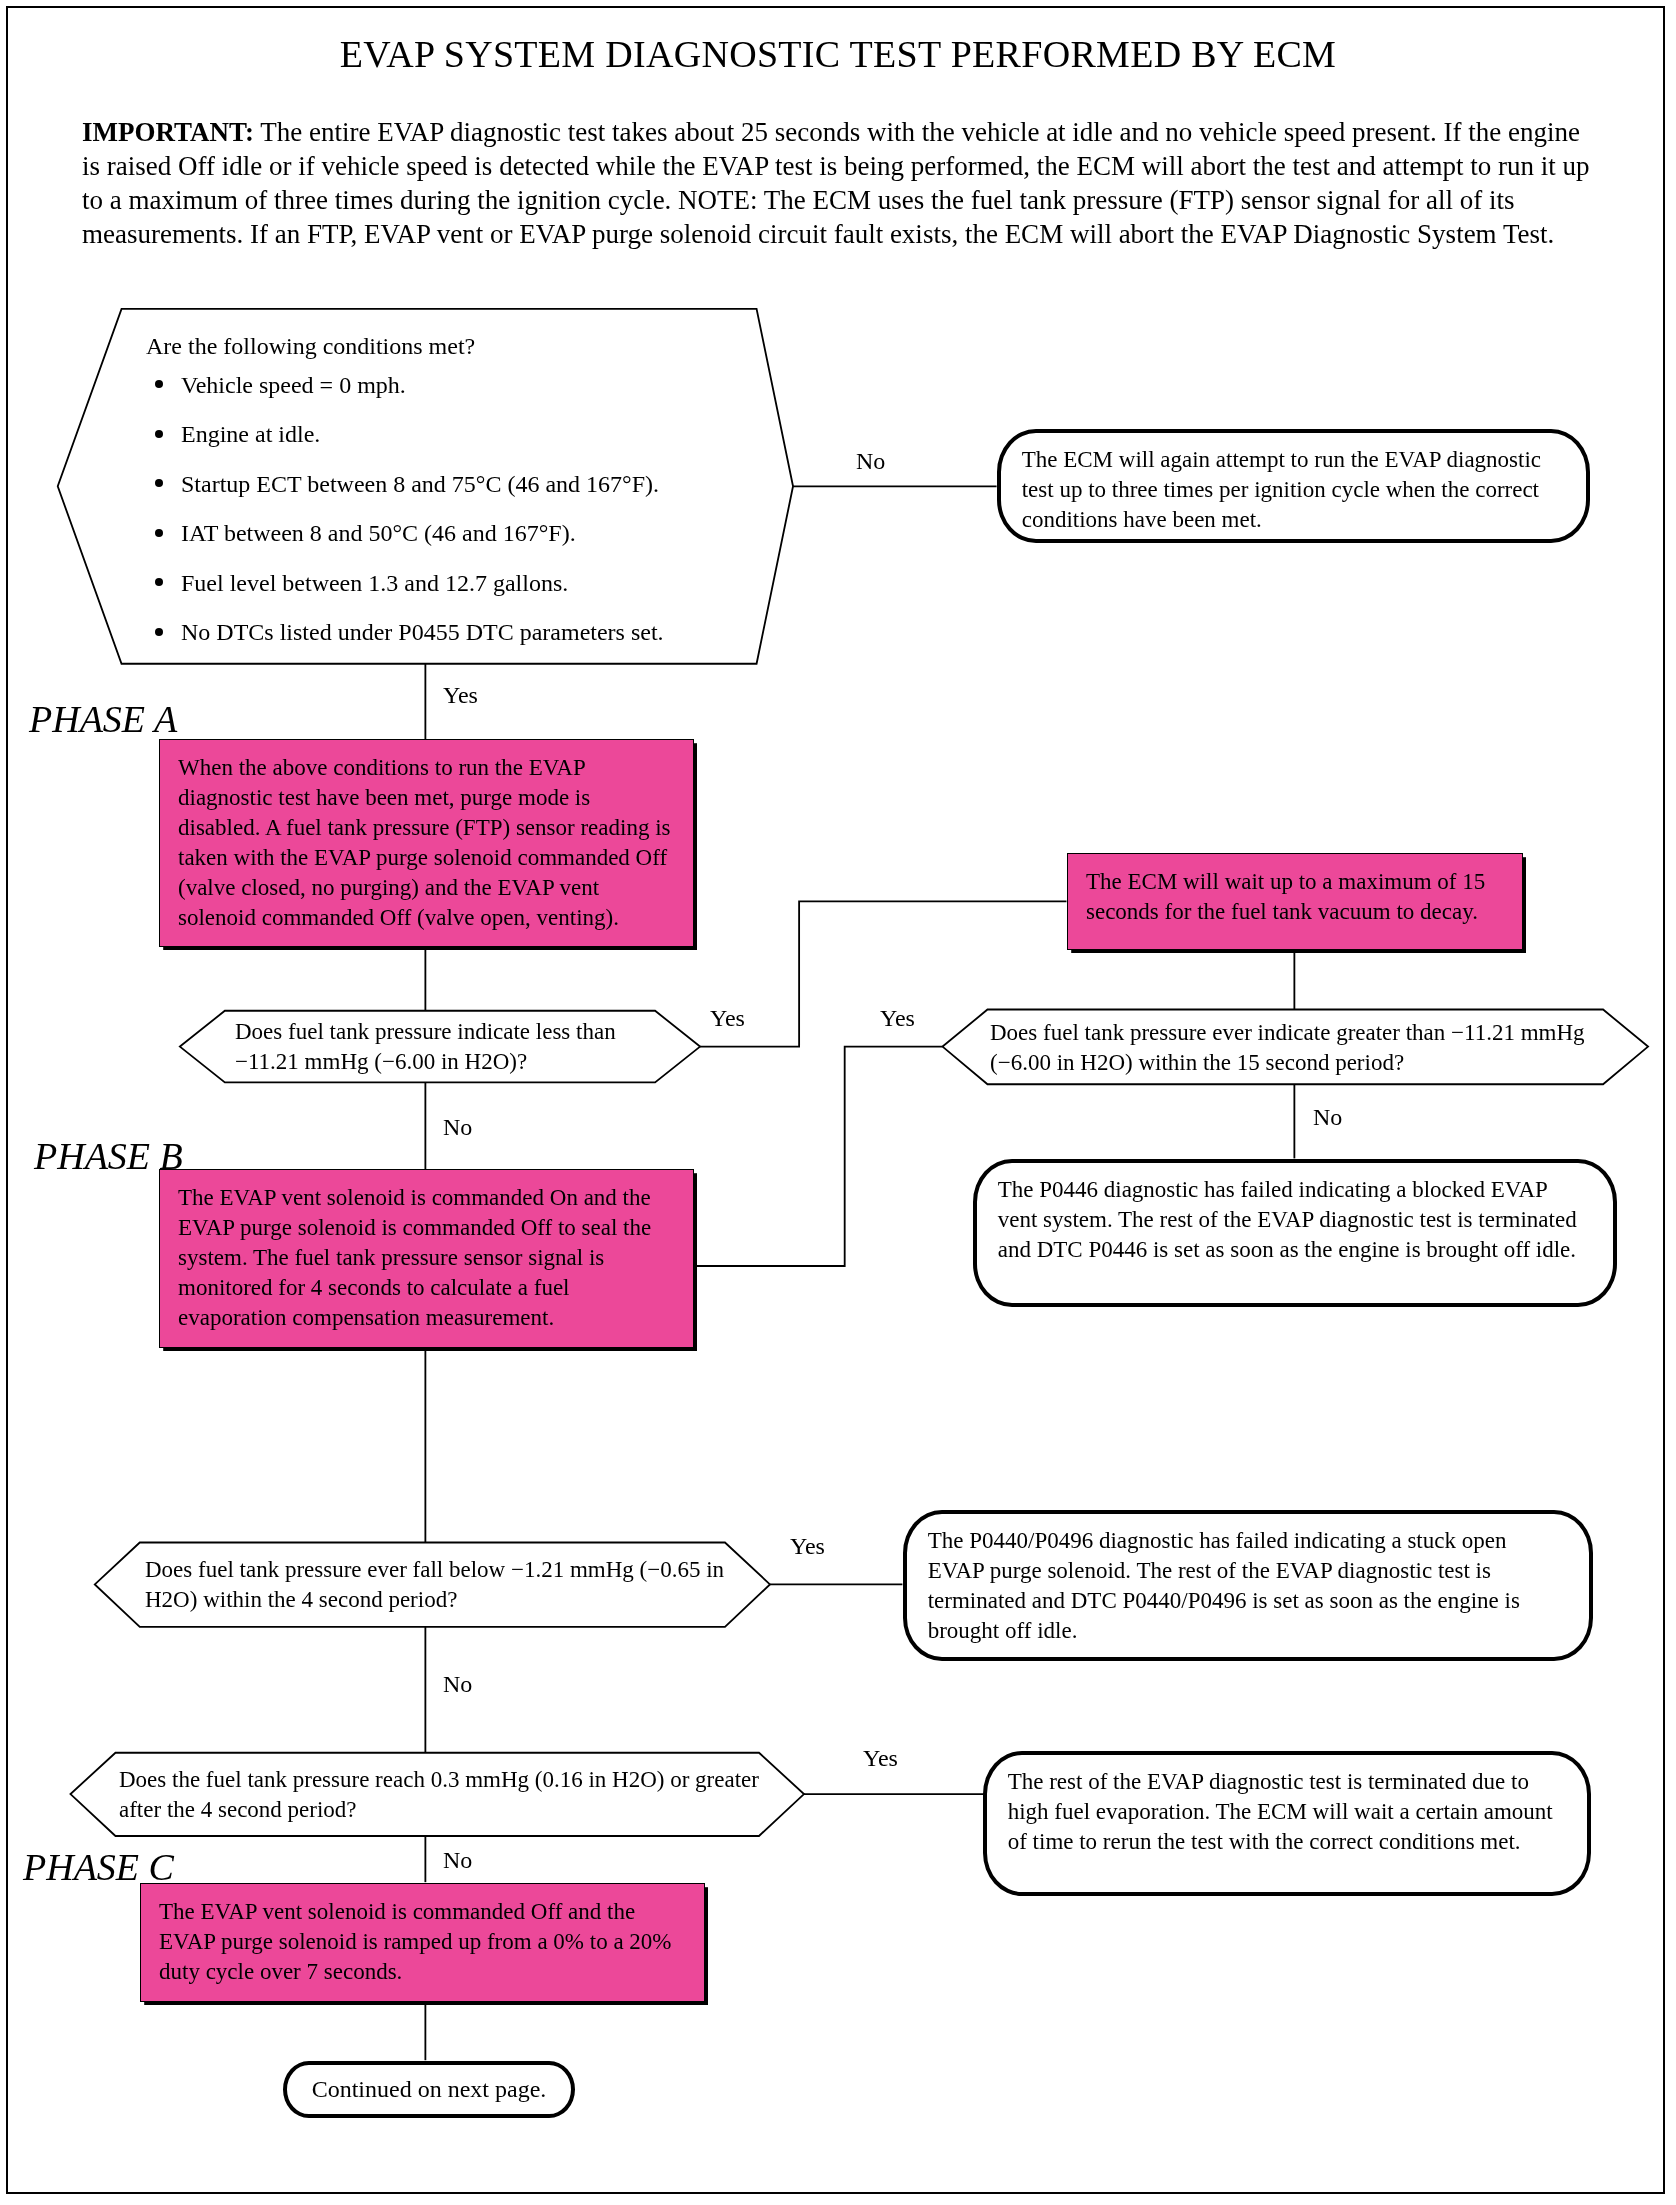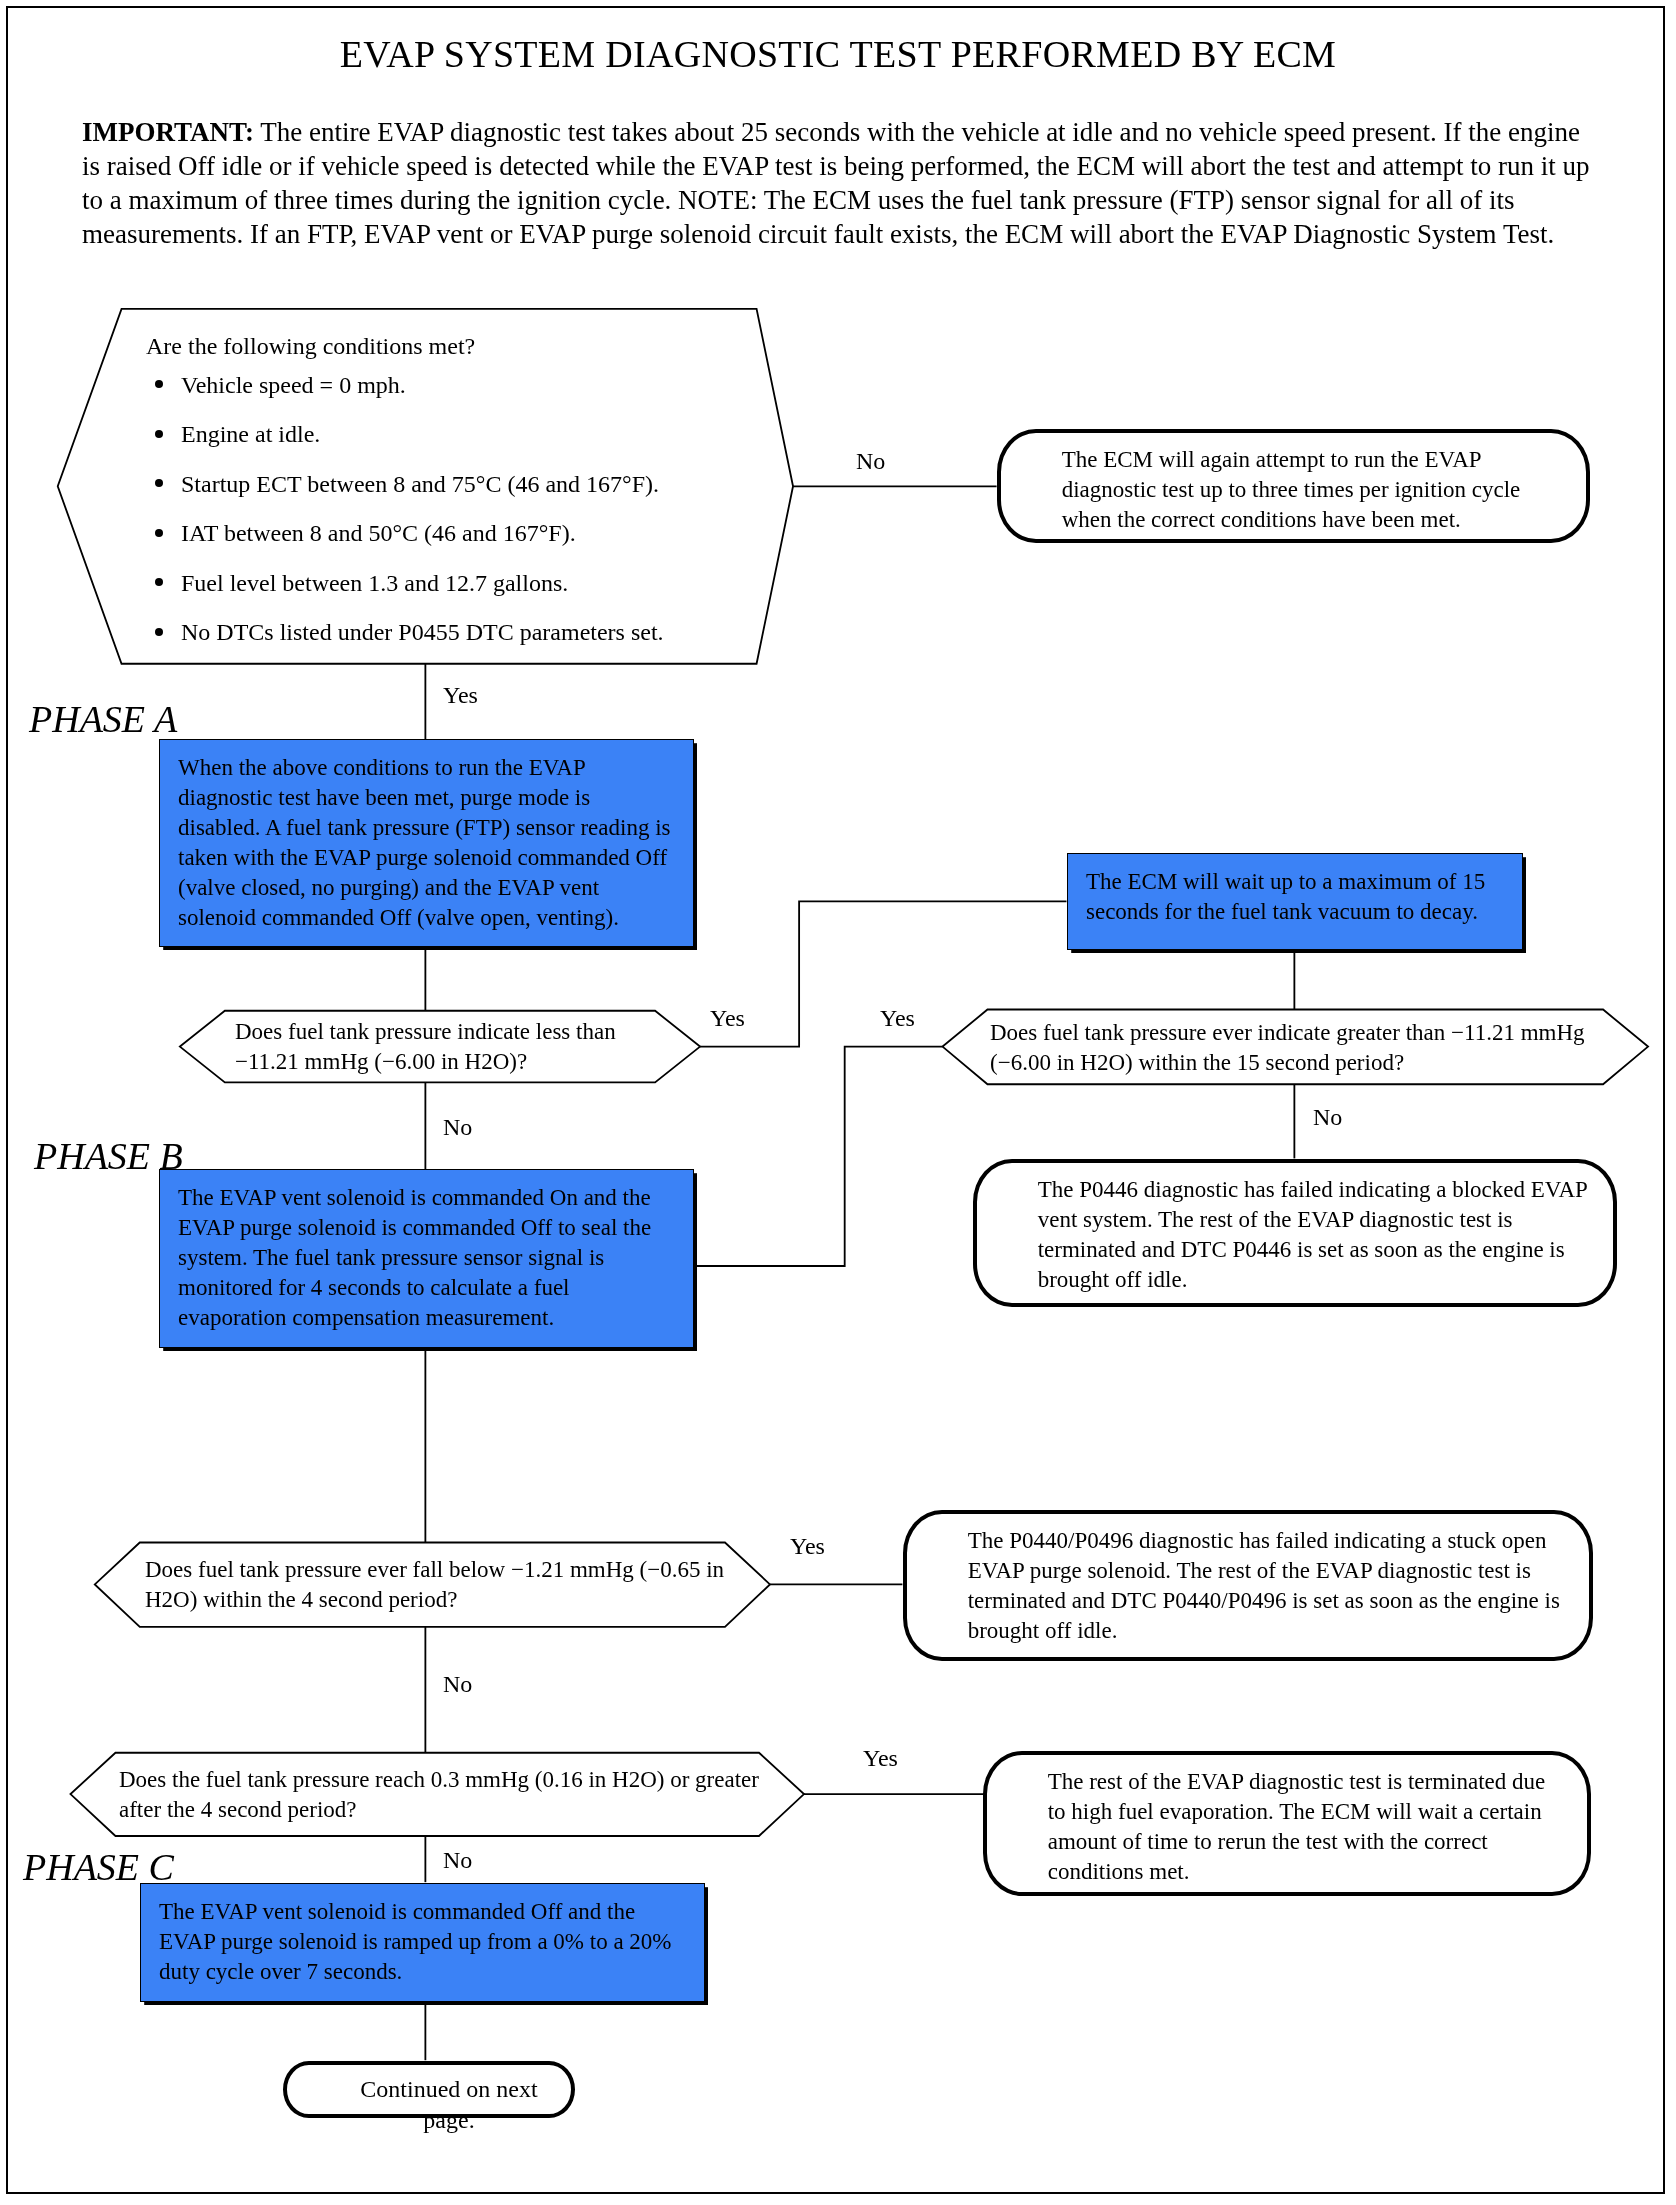--- a/index.html
+++ b/index.html
@@ -29,38 +29,38 @@
     position:absolute;left:82px;top:115px;width:1514px;
     font-size:27px;line-height:1.26;text-align:left;
   }
   .intro b{font-weight:bold;}
 
   
   .node{position:absolute;box-sizing:border-box;}
 
   
   .proc{
-    background:#3b82f6;
+    background:#ec4899;
     border:1.8px solid #000;
     box-shadow:3.6px 3.6px 0 -0.6px #000;
   }
   .proc .txt{
     padding:13.4px 16px 13.4px 18px;
     font-size:23px;line-height:1.30;
   }
 
   
   .term{
     background:#fff;
     border:4.3px solid #000;
     border-radius:39px/43px;
   }
   .term .txt{
     padding:12px 20.7px;
-    font-size:23px;line-height:1.30;margin-left:40px;
+    font-size:23px;line-height:1.30;
   }
   .term.small .txt{font-size:24px;padding:8.5px 18px;}
 
   
   .hexlabel{
     position:absolute;box-sizing:border-box;
     font-size:23px;line-height:1.30;
     display:flex;align-items:center;
   }
   .hexlabel.topalign{align-items:center;}

